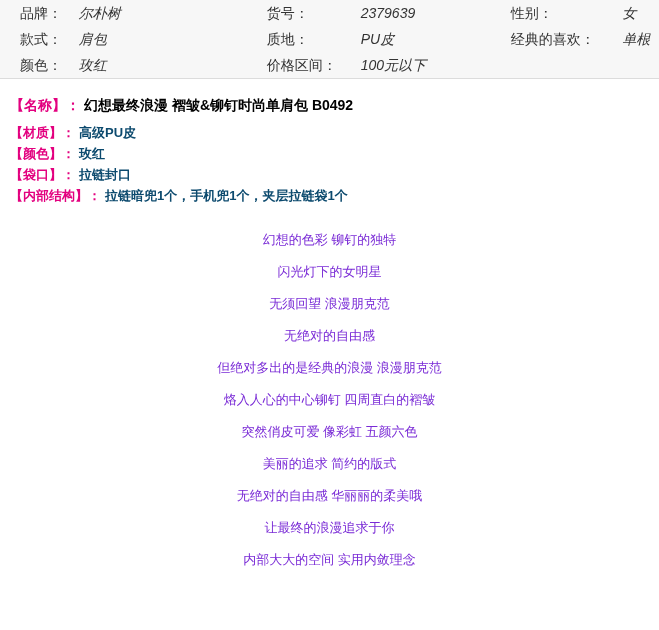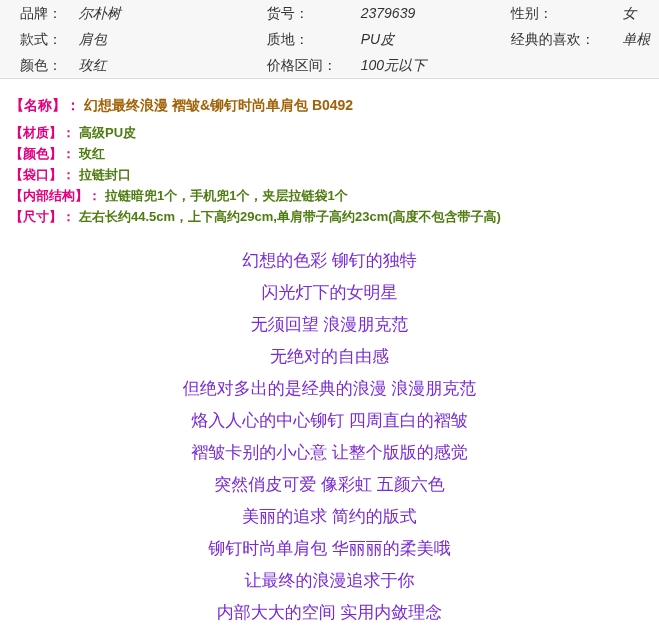--- a/index.html
+++ b/index.html
@@ -45,38 +45,38 @@
     white-space: nowrap;
   }
   .attr-line .name {
     color: #e3007f;
     text-align: center;
   }
   .attr-line .sep {
     color: #e3007f;
   }
   .attr-line .content {
-    color: #4d7c0f;
+    color: #0c4a6e;
     padding-left: 4px;
   }
   .attr-line.first {
     font-size: 14px;
     padding-bottom: 6px;
   }
   .attr-line.first .content {
-    color: #a16207;
+    color: #000000;
   }
 
   .poem {
     margin-top: 18px;
     text-align: center;
   }
   .poem-line {
     color: #7a2bd6;
-    font-size: 17px;
+    font-size: 13px;
     line-height: 32px;
     white-space: nowrap;
     text-align: center;
   }
 </style>
 </head>
 <body>
 
 <table class="spec-table">
   <tbody>
@@ -125,32 +125,28 @@
   </div>
 
   <div class="attr-line">
     <span class="name">【袋口】</span><span class="sep">：</span><span class="content">拉链封口</span>
   </div>
 
   <div class="attr-line">
     <span class="name">【内部结构】</span><span class="sep">：</span><span class="content">拉链暗兜1个，手机兜1个，夹层拉链袋1个</span>
   </div>
 
-  <div class="attr-line">
-    <span class="name">【尺寸】</span><span class="sep">：</span><span class="content">左右长约44.5cm，上下高约29cm,单肩带子高约23cm(高度不包含带子高)</span>
-  </div>
 
 </div>
 
 <div class="poem">
   <div class="poem-line">幻想的色彩 铆钉的独特</div>
   <div class="poem-line">闪光灯下的女明星</div>
   <div class="poem-line">无须回望 浪漫朋克范</div>
   <div class="poem-line">无绝对的自由感</div>
   <div class="poem-line">但绝对多出的是经典的浪漫 浪漫朋克范</div>
   <div class="poem-line">烙入人心的中心铆钉 四周直白的褶皱</div>
-  <div class="poem-line">褶皱卡别的小心意 让整个版版的感觉</div>
   <div class="poem-line">突然俏皮可爱 像彩虹 五颜六色</div>
   <div class="poem-line">美丽的追求 简约的版式</div>
-  <div class="poem-line">铆钉时尚单肩包 华丽丽的柔美哦</div>
+  <div class="poem-line">无绝对的自由感 华丽丽的柔美哦</div>
   <div class="poem-line">让最终的浪漫追求于你</div>
   <div class="poem-line">内部大大的空间 实用内敛理念</div>
 </div>
 
 </body></html>

